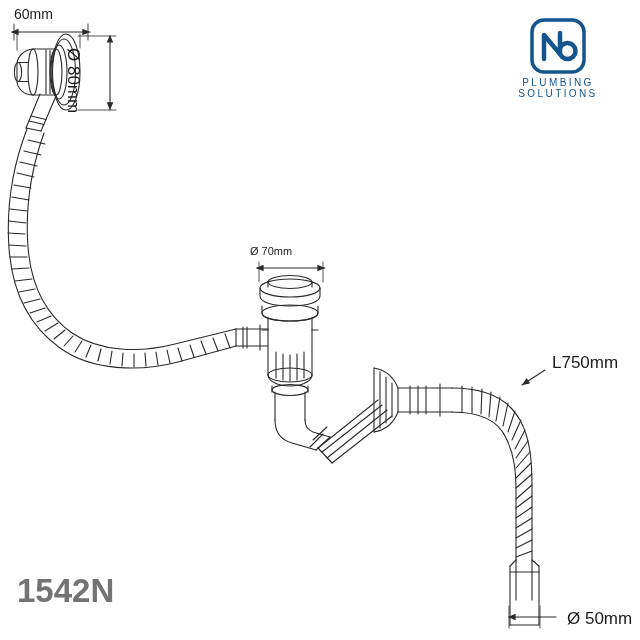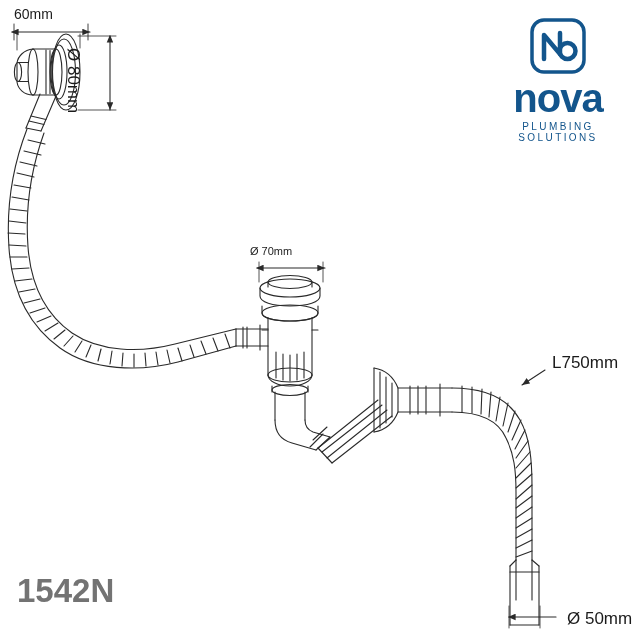--- a/index.html
+++ b/index.html
@@ -318,15 +318,14 @@
 <div class="txt dim-750">L750mm</div>
 <div class="txt dim-50">Ø 50mm</div>
 <div class="txt model-code">1542N</div>
 
 <div class="logo-wrap">
   <svg class="logo-mark" viewBox="0 0 56 56">
     <rect x="2" y="2" width="52" height="52" rx="12" fill="none" stroke="#13558c" stroke-width="3.5"></rect>
     <path d="M14,41 L14,17 L30,36 L30,15" fill="none" stroke="#13558c" stroke-width="4.5" stroke-linecap="round" stroke-linejoin="round"></path>
     <circle cx="37.5" cy="33" r="8" fill="none" stroke="#13558c" stroke-width="4.5"></circle>
   </svg>
-  <div class="logo-word">nova</div>
   <div class="logo-tag">PLUMBING SOLUTIONS</div>
 </div>
 
 </body></html>

